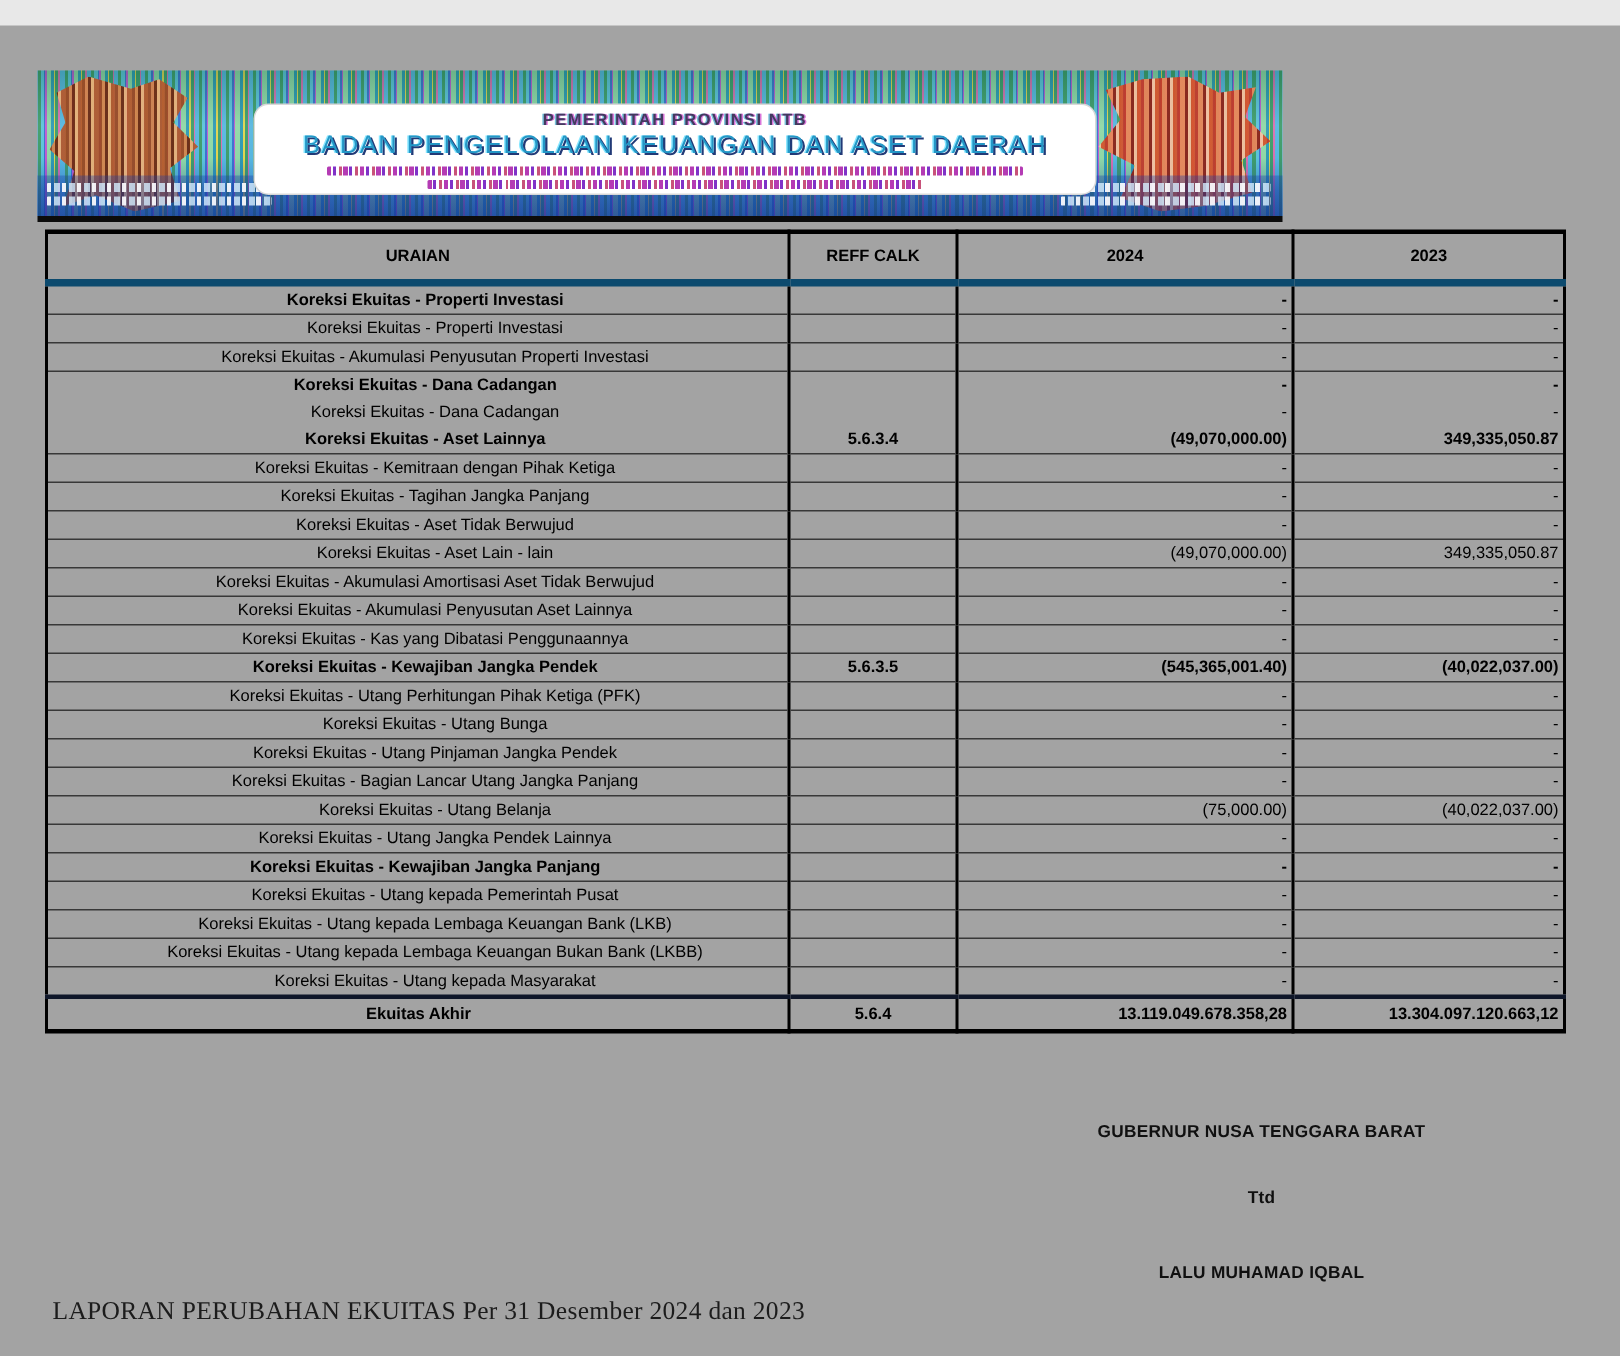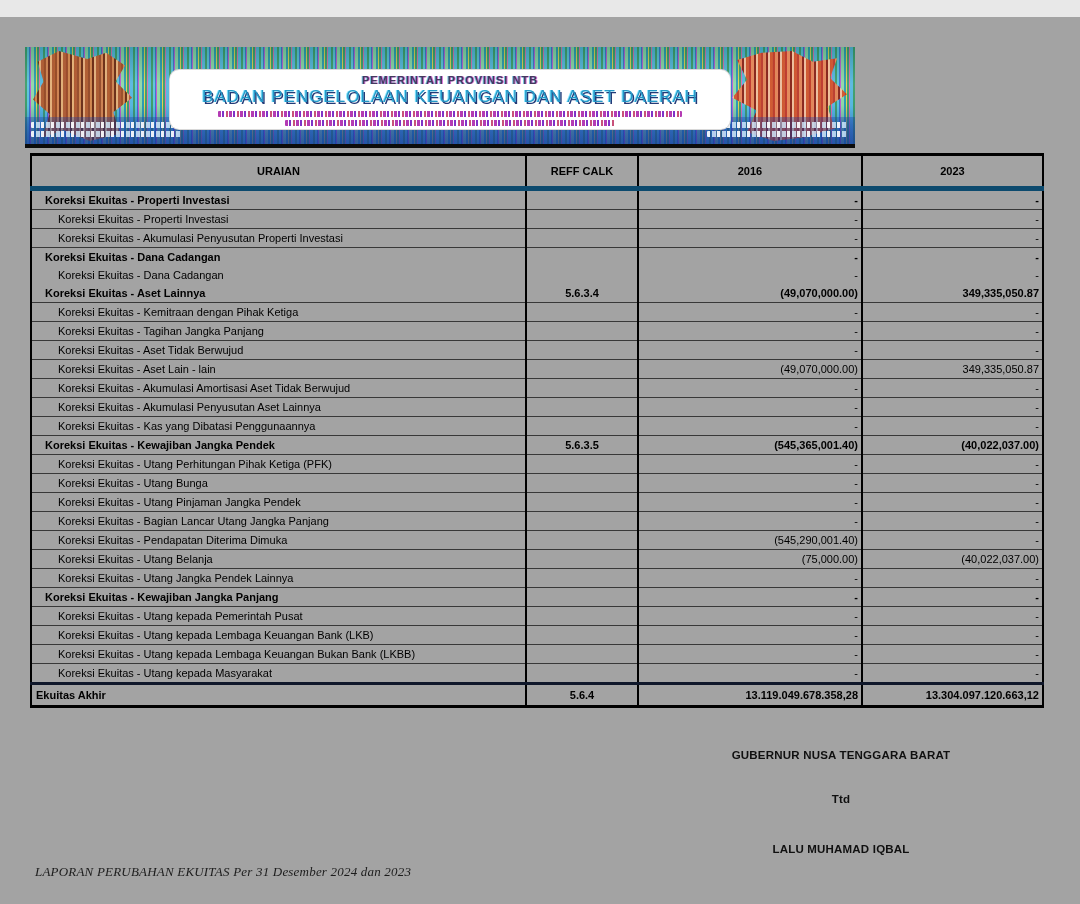--- a/index.html
+++ b/index.html
@@ -77,21 +77,21 @@
     height:30px;border-bottom:5px solid #0c4a6e;font-weight:bold;font-size:11px;
     text-align:center;vertical-align:middle;padding:0;
   }
   #report-table th + th, #report-table td + td{border-left:2px solid #000;}
   #report-table tbody td{
     height:18px;line-height:18px;padding:0 3px;white-space:nowrap;overflow:hidden;
     border-bottom:1px solid #383838;
   }
   #report-table tbody tr.norule td{border-bottom:none;}
   #report-table tbody tr.bold td{font-weight:bold;}
-  .c-label{padding-left:26px !important;text-align:left;}
+  .c-label{padding-left:26px !important;text-align:center;}
   tr.bold .c-label{padding-left:13px !important;}
   .c-reff{text-align:center;font-weight:bold;}
   .c-num{text-align:right;padding-right:3px !important;}
   #report-table tfoot td{
     height:20px;line-height:20px;font-weight:bold;padding:0 3px;white-space:nowrap;
     border-top:3px solid #0f172a;
   }
   tfoot .c-label{padding-left:4px !important;}
 
   
@@ -100,21 +100,21 @@
     font-size:11.5px;font-weight:bold;color:#101010;letter-spacing:.2px;
   }
   #sig-title{top:732px;}
   #sig-ttd{top:776px;}
   #sig-name{top:826px;}
 
   
   #footer-note{
     position:absolute;left:35px;top:847px;
     font-family:"Liberation Serif","DejaVu Serif",serif;
-    font-size:13px;color:#1c1c1c;letter-spacing:.2px;font-style:italic;
+    font-size:17px;color:#1c1c1c;letter-spacing:.2px;
   }
 </style>
 </head>
 <body>
 
 <div id="page">
 
   <div id="banner">
     <div id="emblem-left" class="emblem"></div>
     <div id="emblem-right" class="emblem"></div>
@@ -139,21 +139,21 @@
     <colgroup>
       <col class="c1">
         <col class="c2">
         <col class="c3">
         <col class="c4">
     </colgroup>
     <thead>
       <tr>
           <th>URAIAN</th>
           <th>REFF CALK</th>
-          <th>2016</th>
+          <th>2024</th>
           <th>2023</th>
         </tr>
     </thead>
     <tbody>
         <tr class="bold">
           <td class="c-label">Koreksi Ekuitas - Properti Investasi</td>
           <td class="c-reff"></td>
           <td class="c-num">-</td>
           <td class="c-num">-</td>
         </tr>
@@ -250,26 +250,20 @@
         <tr>
           <td class="c-label">Koreksi Ekuitas - Utang Pinjaman Jangka Pendek</td>
           <td class="c-reff"></td>
           <td class="c-num">-</td>
           <td class="c-num">-</td>
         </tr>
         <tr>
           <td class="c-label">Koreksi Ekuitas - Bagian Lancar Utang Jangka Panjang</td>
           <td class="c-reff"></td>
           <td class="c-num">-</td>
-          <td class="c-num">-</td>
-        </tr>
-        <tr>
-          <td class="c-label">Koreksi Ekuitas - Pendapatan Diterima Dimuka</td>
-          <td class="c-reff"></td>
-          <td class="c-num">(545,290,001.40)</td>
           <td class="c-num">-</td>
         </tr>
         <tr>
           <td class="c-label">Koreksi Ekuitas - Utang Belanja</td>
           <td class="c-reff"></td>
           <td class="c-num">(75,000.00)</td>
           <td class="c-num">(40,022,037.00)</td>
         </tr>
         <tr>
           <td class="c-label">Koreksi Ekuitas - Utang Jangka Pendek Lainnya</td>

